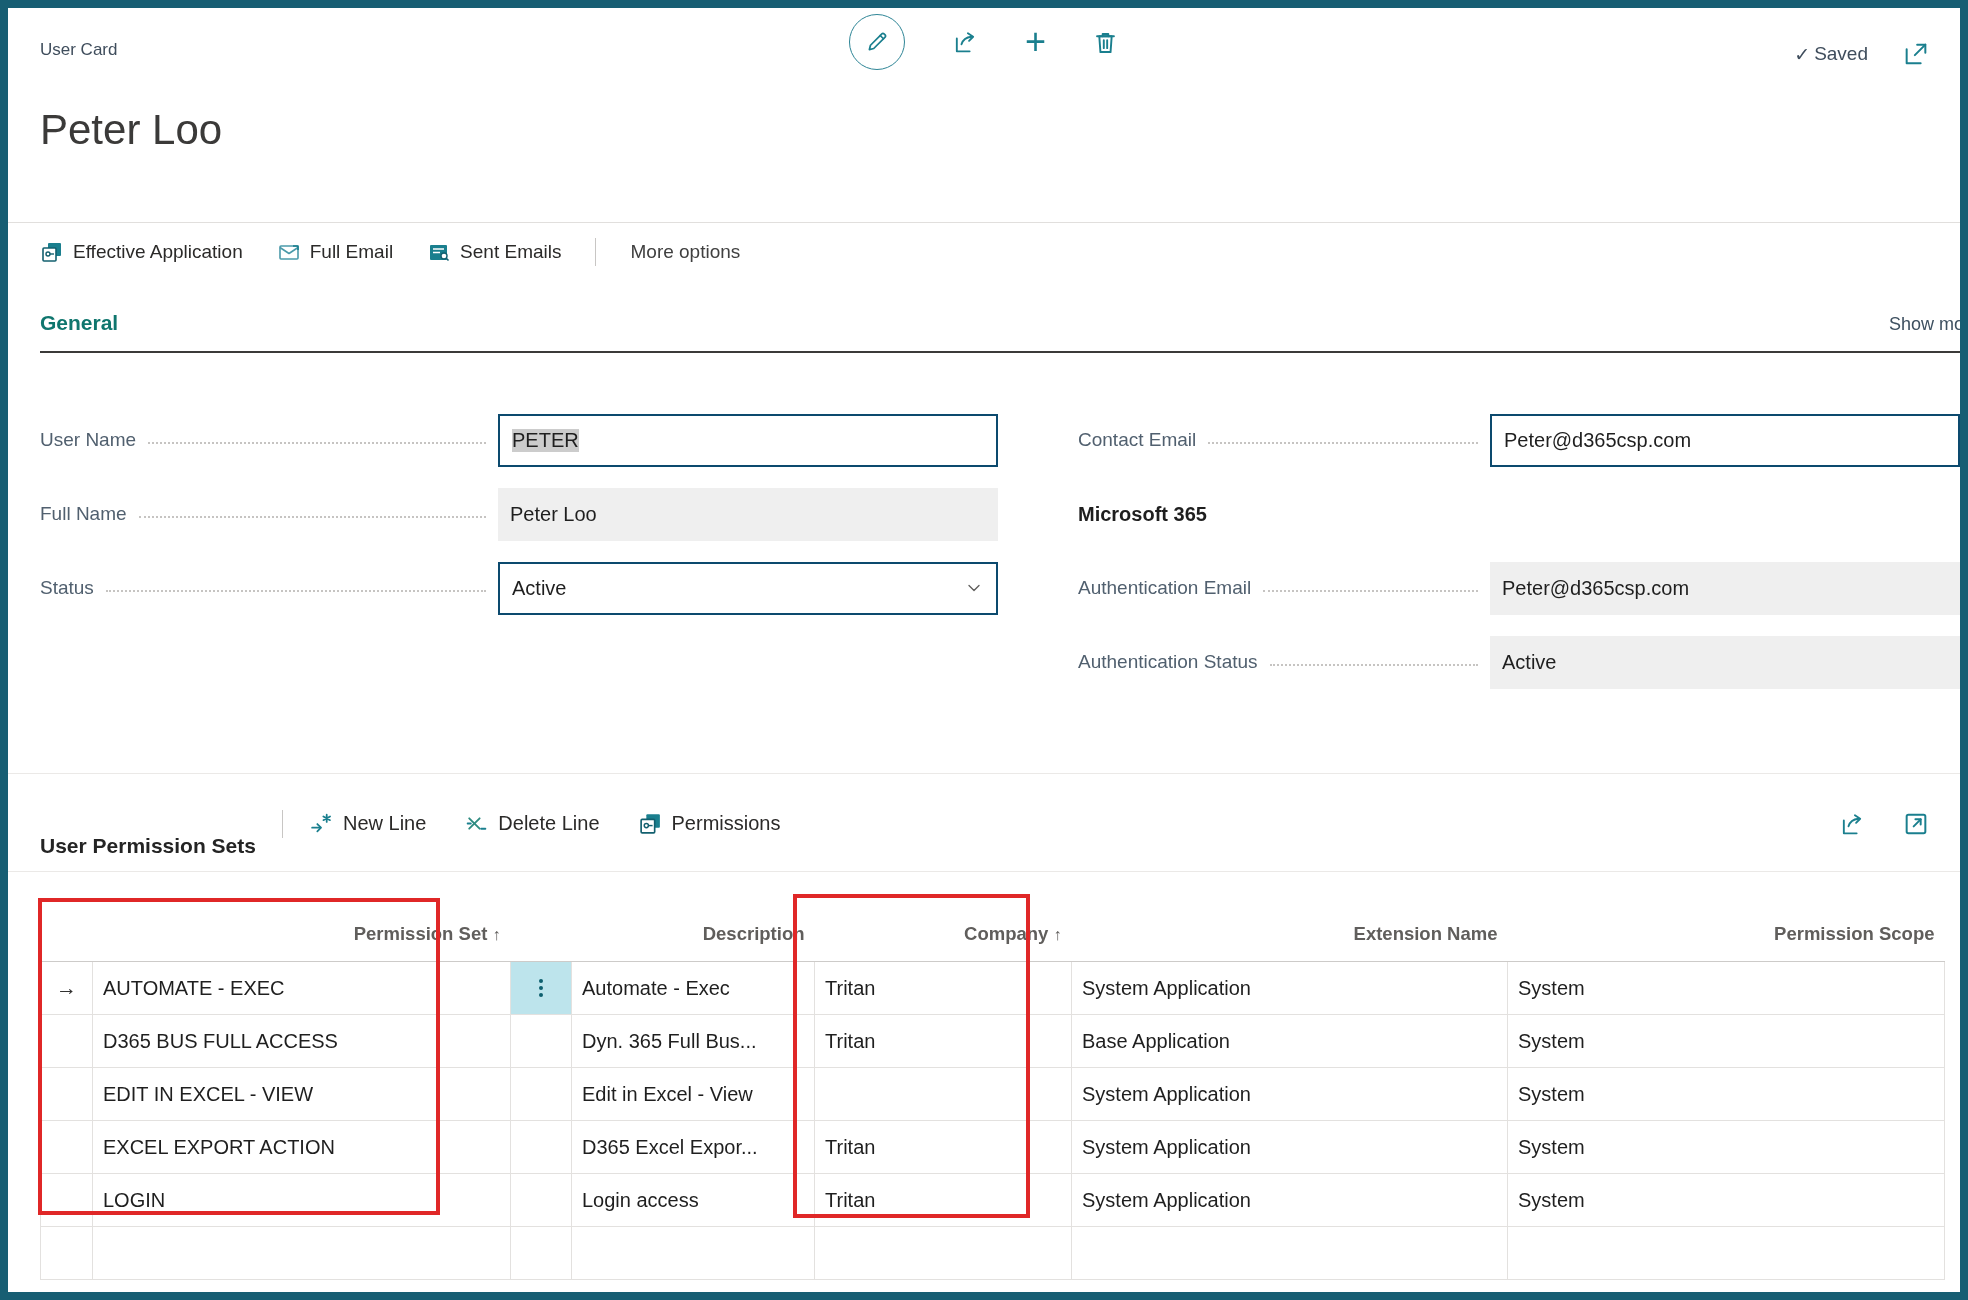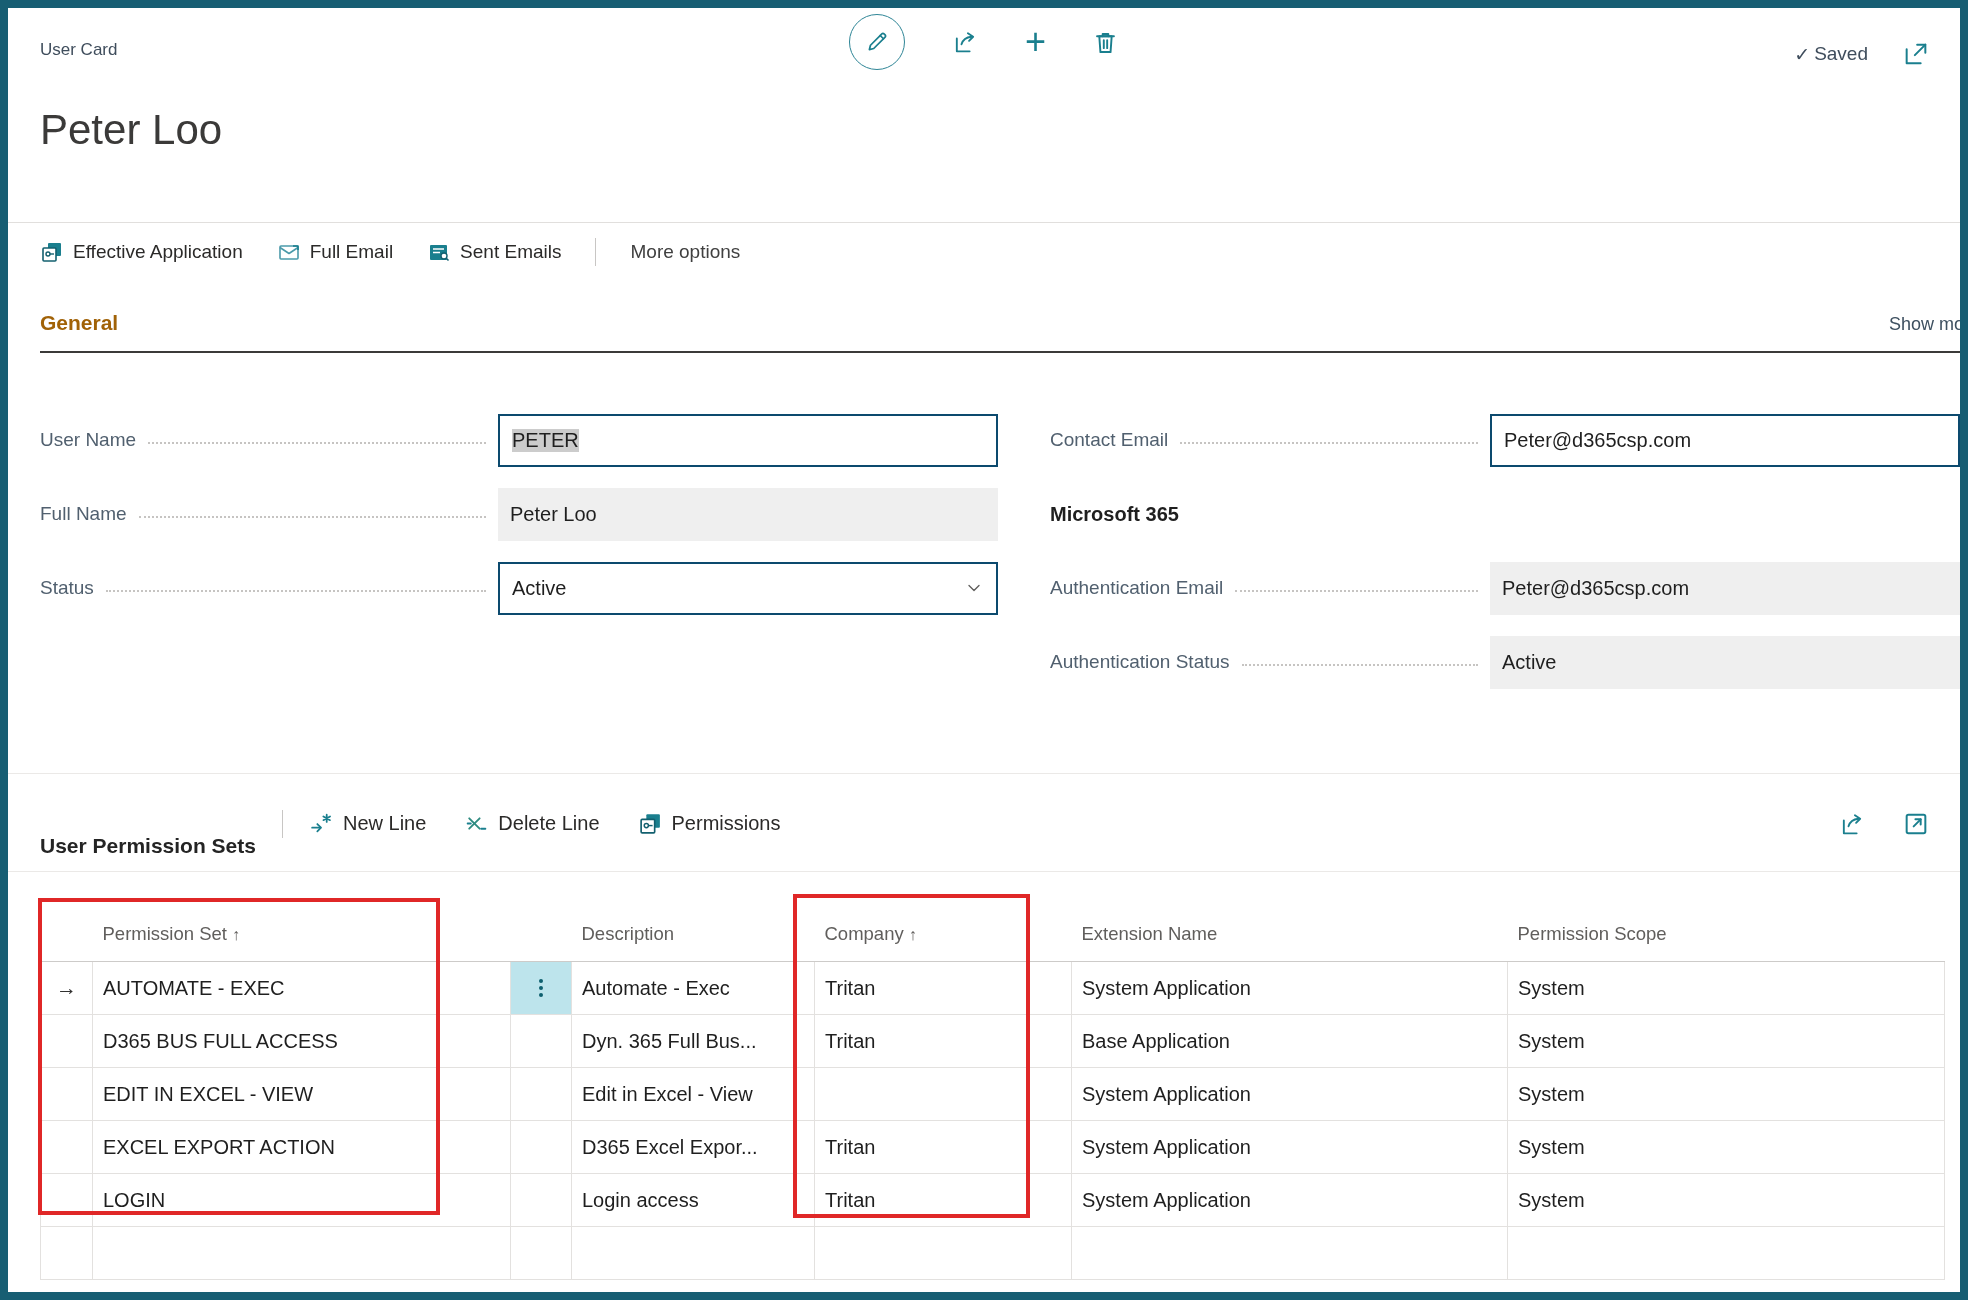--- a/index.html
+++ b/index.html
@@ -25,24 +25,24 @@
   .page-title { font-size:42px; font-weight:300; color:#3b3a39; padding:26px 32px 66px; line-height:52px; }
   .hdivider { border-top:1px solid #e1dfdd; }
   
   .action-bar { display:flex; align-items:center; gap:34px; padding:15px 32px; }
   .action-item { display:flex; align-items:center; gap:9px; font-size:19px; color:#2b2a29; cursor:pointer; }
   .vbar { width:1px; height:28px; background:#c8c6c4; }
   .more-options { color:#404040; font-size:19px; cursor:pointer; }
   
   .general-section { padding:30px 0 0 32px; }
   .section-heading-row { display:flex; align-items:flex-end; }
-  .section-heading { font-size:21px; font-weight:bold; color:#a16207; }
+  .section-heading { font-size:21px; font-weight:bold; color:#0f766e; }
   .show-more { margin-left:auto; color:#3e5060; font-size:18px; white-space:nowrap; margin-right:-4px; cursor:pointer; }
   .dark-rule { border-bottom:2px solid #3b3a39; margin-top:16px; }
-  .fields-grid { display:grid; grid-template-columns:958px 1fr; column-gap:52px; margin-top:50px; }
+  .fields-grid { display:grid; grid-template-columns:958px 1fr; column-gap:80px; margin-top:50px; }
   .field-row { display:flex; align-items:center; height:74px; }
   .f-label { font-size:19px; color:#51606f; white-space:nowrap; }
   .f-leader { flex:1; border-bottom:2px dotted #c6c4c2; height:2px; margin:6px 12px 0 12px; }
   .control { height:53px; display:flex; align-items:center; padding:0 12px; font-size:20px; color:#1f1f1f; flex-shrink:0; }
   .w-left { width:500px; }
   .w-right { width:470px; }
   .bordered { border:2px solid #0c4a6e; background:#fff; }
   .readonly { background:#efefef; }
   .dropdown { justify-content:space-between; }
   .selected-text { background:#cccccc; }
@@ -51,21 +51,21 @@
   .ups-divider { border-top:1px solid #ebe9e7; margin-top:74px; }
   .ups-header { display:flex; align-items:center; gap:26px; padding:15px 30px 13px 32px; }
   .ups-title { font-size:21px; font-weight:bold; color:#242424;margin-top:45px; }
   .ups-toolbar { display:flex; align-items:center; gap:38px; }
   .ups-btn { display:flex; align-items:center; gap:9px; font-size:20px; color:#2b2a29; cursor:pointer; }
   .ups-corner { margin-left:auto; display:flex; align-items:center; gap:36px; }
   .ups-divider2 { border-top:1px solid #ebe9e7; }
   
   .table-wrap { position:relative; margin:36px 32px 0 32px; }
   table { width:1904px; border-collapse:collapse; table-layout:fixed; }
-  thead th { text-align:left; font-weight:400; font-size:18.5px; color:#605e5c; padding:15px 10px 16px; border-bottom:1px solid #cdcbc9; white-space:nowrap; }
+  thead th { text-align:right; font-weight:700; font-size:18.5px; color:#605e5c; padding:15px 10px 16px; border-bottom:1px solid #cdcbc9; white-space:nowrap; }
   tbody td { height:53px; font-size:20px; color:#1f1f1f; padding:0 10px; border-bottom:1px solid #e3e1df; border-right:1px solid #e3e1df; white-space:nowrap; overflow:hidden; }
   tbody td:first-child { border-left:1px solid #e3e1df; text-align:center; padding:0; font-size:21px; color:#323130; }
   td.menu-cell { padding:0; }
   td.menu-active { background:#bde4ec; }
   .dots { display:flex; flex-direction:column; align-items:center; justify-content:center; height:100%; gap:3px; }
   .dot { width:4px; height:4px; border-radius:50%; background:#0e5f6e; }
   .sort-glyph { font-size:16px; color:#605e5c; }
   
   .anno { position:absolute; border:4px solid #e02727; pointer-events:none; }
   .anno-1 { left:-2px; top:-10px; width:402px; height:317px; }

